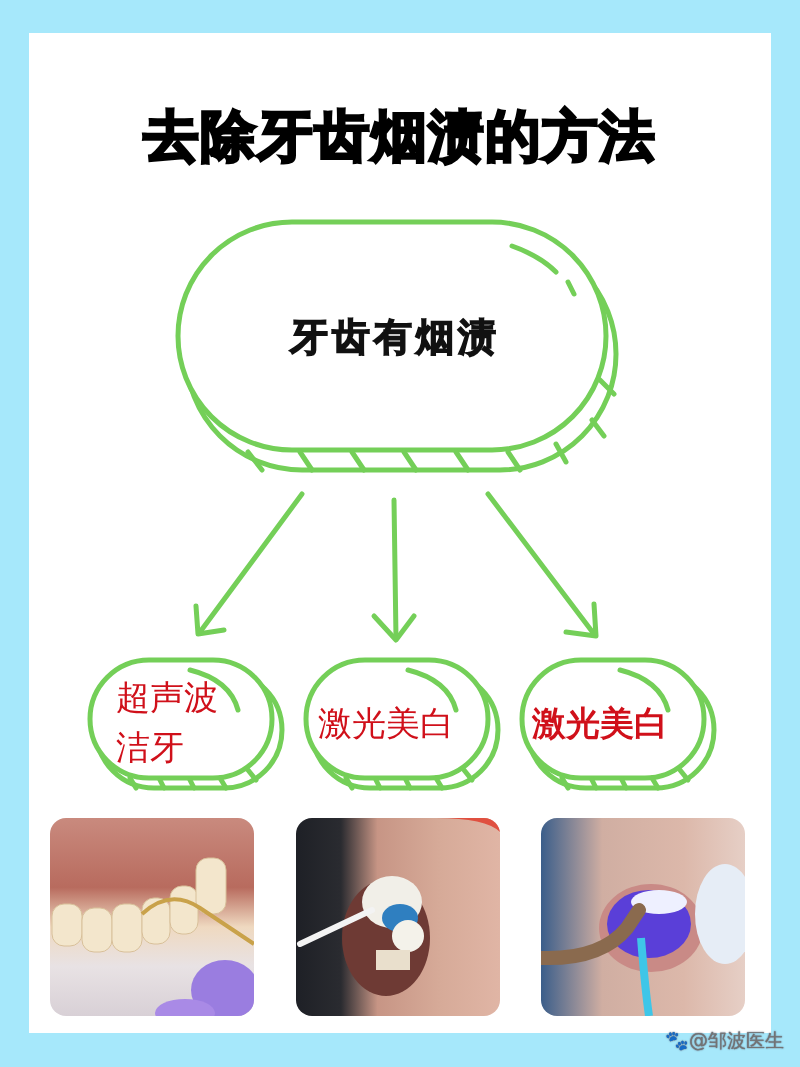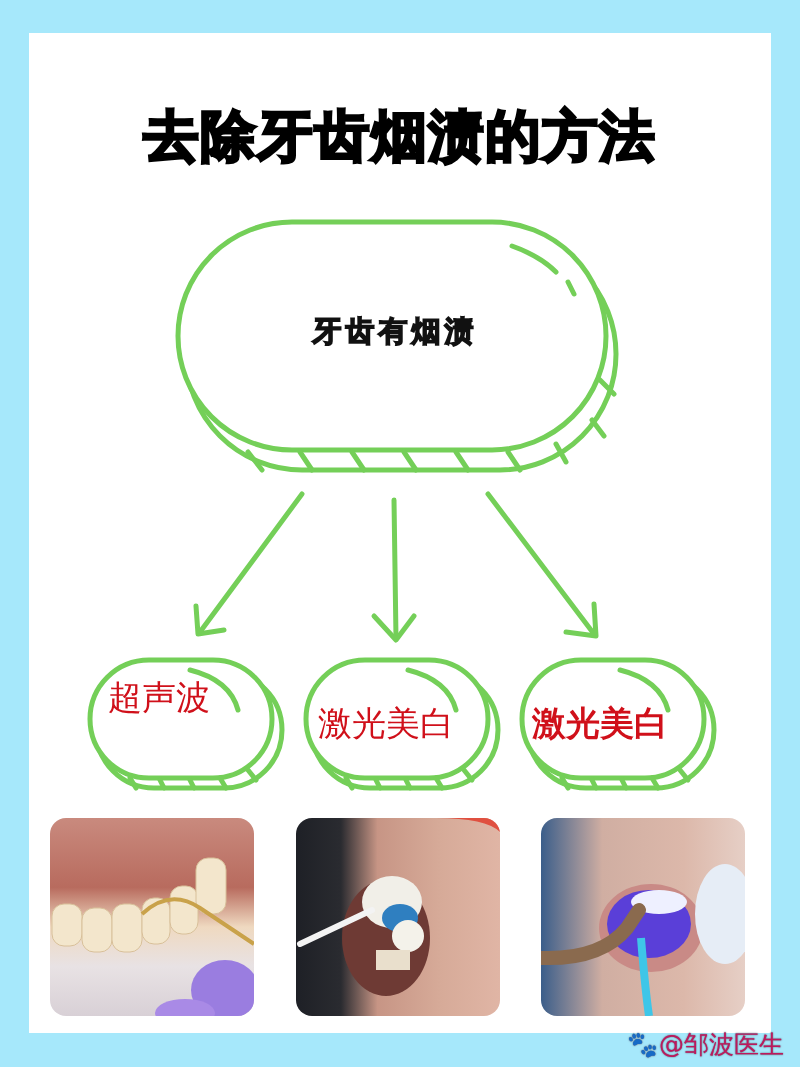--- a/index.html
+++ b/index.html
@@ -1,23 +1,23 @@
 <!DOCTYPE html>
 <html><head>
 <meta charset="utf-8">
 <style>
   html,body{margin:0;padding:0;}
   body{width:800px;height:1067px;background:#a6e8fb;position:relative;overflow:hidden;font-family:"DejaVu Sans",sans-serif;}
   .card{position:absolute;left:29px;top:33px;width:742px;height:1000px;background:#fff;}
   .title{position:absolute;left:0;top:100px;width:800px;text-align:center;font-size:55px;font-weight:900;color:#000;letter-spacing:2px;font-family:"DejaVu Sans",sans-serif;-webkit-text-stroke:3px #000;}
   svg.diagram{position:absolute;left:0;top:0;}
-  .root-label{position:absolute;left:180px;top:312px;width:430px;text-align:center;font-size:29px;font-weight:900;color:#111;letter-spacing:4px;-webkit-text-stroke:1.5px #111;}
+  .root-label{position:absolute;left:180px;top:312px;width:430px;text-align:center;font-size:38px;font-weight:900;color:#111;letter-spacing:4px;-webkit-text-stroke:1.5px #111;}
   .child-label{position:absolute;color:#d0101a;font-size:34px;line-height:50px;font-family:"DejaVu Sans",sans-serif;}
   .photo{position:absolute;top:818px;width:204px;height:198px;border-radius:16px;overflow:hidden;}
-  .watermark{position:absolute;right:16px;top:1028px;color:#be185d;font-size:25px;text-shadow:0 0 2px #7a8a99,0 0 1px #556;}
+  .watermark{position:absolute;right:16px;top:1028px;color:#737373;font-size:19px;text-shadow:0 0 2px #7a8a99,0 0 1px #556;}
 </style>
 </head>
 <body>
 
 <div class="card"></div>
 
 <div class="title">去除牙齿烟渍的方法</div>
 
 <svg class="diagram" width="800" height="1067">
   <g fill="none" stroke="#74cf58" stroke-width="5" stroke-linecap="round" stroke-linejoin="round">
@@ -59,22 +59,23 @@
       <rect x="528" y="672" width="186" height="116" rx="58"></rect>
       <rect x="522" y="660" width="182" height="118" rx="59" fill="#fff"></rect>
       <path d="M620 670 Q660 680 668 710"></path>
       <path d="M562 778 L568 788 M592 780 L596 788 M622 780 L626 788 M652 778 L658 788 M680 770 L688 780"></path>
     </g>
   </g>
 </svg>
 
 <div class="root-label">牙齿有烟渍</div>
 
-<div class="child-label" style="left:108px;top:672px;">
+<div class="child-label" style="left:116px;top:672px;">
   <div>超声波</div>
+  <div>洁牙</div>
 </div>
 <div class="child-label" style="left:318px;top:698px;">激光美白</div>
 <div class="child-label" style="left:532px;top:698px;font-weight:bold;">激光美白</div>
 
 <div class="photo" style="left:50px;background:linear-gradient(180deg,#c98a7e 0%,#b86b5e 35%,#efd9c0 55%,#e8e2e4 75%,#d8d0d6 100%);">
   <svg width="204" height="198">
     <g fill="#f3e6cc" stroke="#d8c09a" stroke-width="1">
       <rect x="2" y="86" width="30" height="42" rx="12"></rect>
       <rect x="32" y="90" width="30" height="44" rx="12"></rect>
       <rect x="62" y="86" width="30" height="48" rx="12"></rect>

